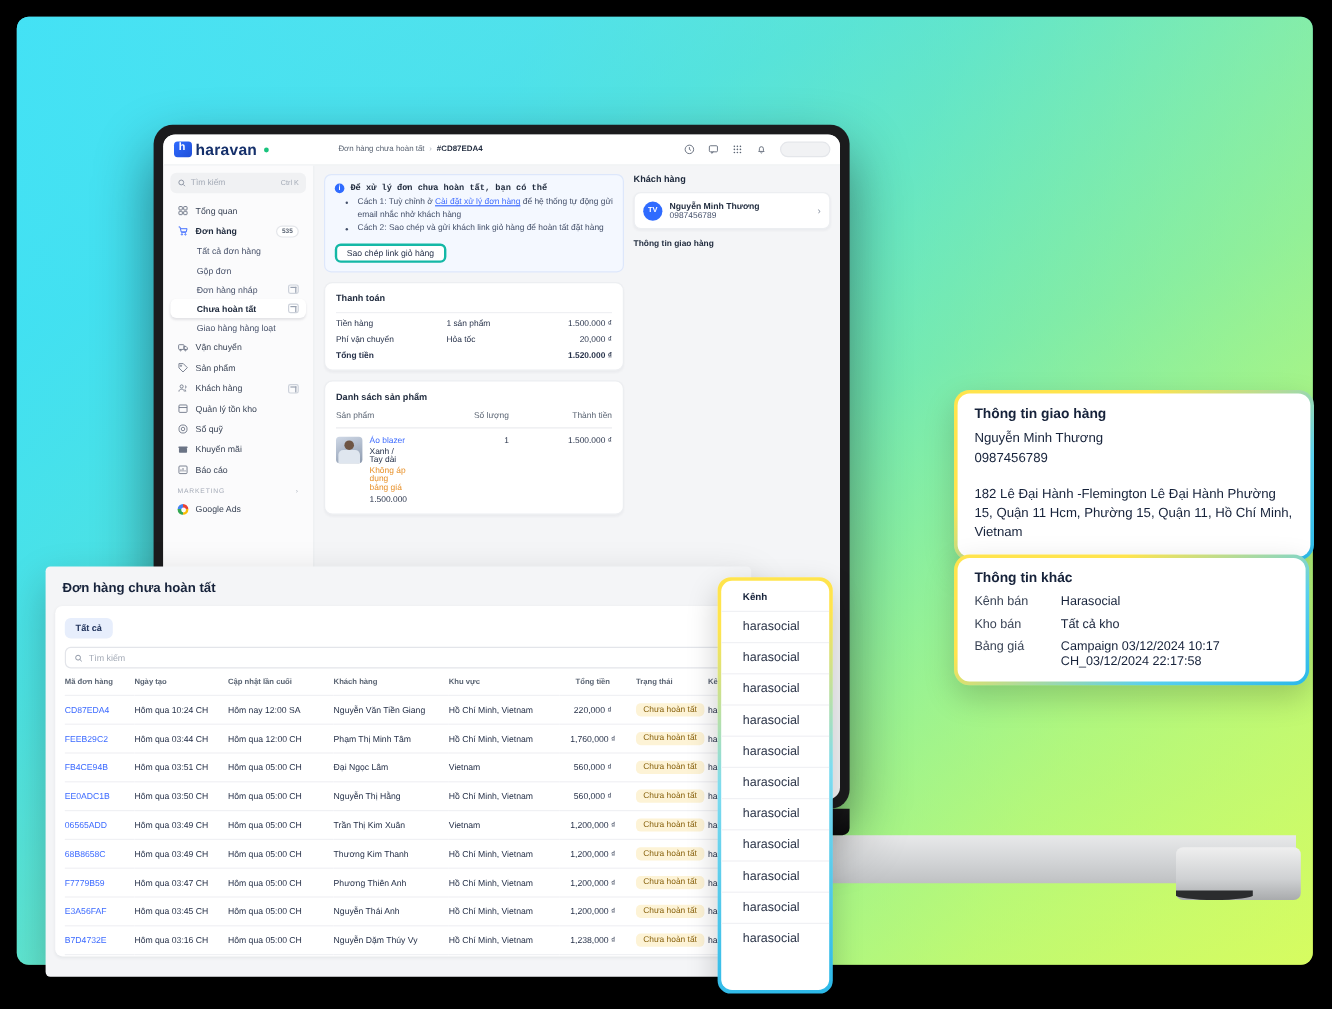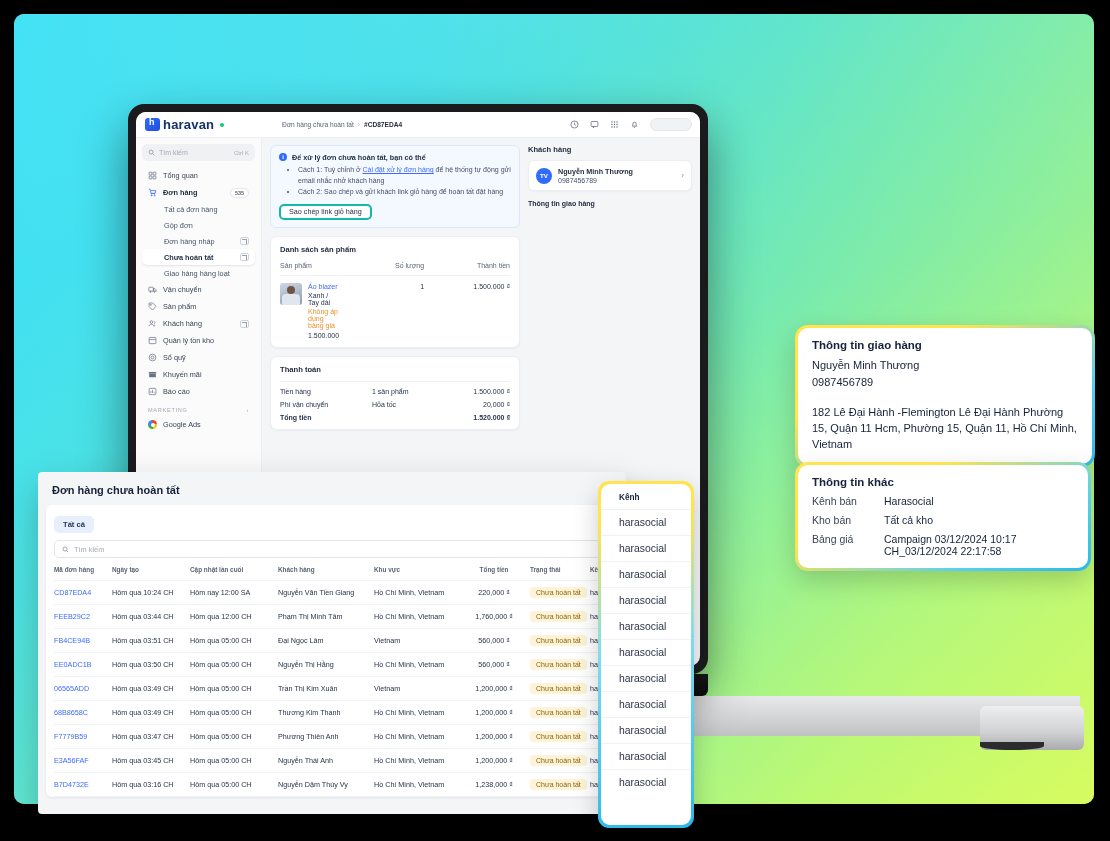--- a/index.html
+++ b/index.html
@@ -99,21 +99,21 @@
     background:conic-gradient(#ea4335 0 25%, #fbbc05 0 50%, #34a853 0 75%, #4285f4 0);
     position:relative;}
   .gicon::after{content:"";position:absolute;inset:2.5px;border-radius:50%;background:#fbfbfc;}
 
   
   .main{ flex:1; padding:7px 8px; overflow:hidden; }
   .notice{ background:#f4f8ff; border:1px solid #dde7fb; border-radius:6px; padding:7px 8px; }
   .notice-head{ display:flex; gap:5px; align-items:flex-start; }
   .dot-i{ width:8px;height:8px;border-radius:50%;background:#2f6bff;color:#fff;
           font-size:6px; line-height:8px; text-align:center; font-weight:700; flex:none;}
-  .notice-title{ font-size:7.2px; font-weight:700; color:#1f2a3d; }
+  .notice-title{ font-size:7.2px; font-weight:700; color:#1f2a3d;font-family:Liberation Mono, monospace; }
   .notice ul{ list-style:disc; margin:3px 0 0 19px; }
   .notice li{ font-size:7px; color:#44506a; line-height:1.55; }
   .notice li a{ color:#3d6bff; }
   .btn-ghost{ margin-top:6px; display:inline-flex; align-items:center; height:16px; padding:0 8px;
               background:#fff; border:2px solid #14b8a6; border-radius:5px;
               font-size:7.2px; color:#27324a; }
 
   .card{ background:#fff; border:1px solid #eceef1; border-radius:7px; padding:8px 9px; margin-top:8px;
          box-shadow:0 1px 2px rgba(16,24,40,.04); }
   .card-title{ font-size:7.6px; font-weight:700; color:#1f2a3d; }
@@ -402,20 +402,40 @@
               <span class="notice-title">Để xử lý đơn chưa hoàn tất, bạn có thể</span>
             </div>
             <ul>
               <li><span>Cách 1: Tuỳ chỉnh ở </span><a href="#">Cài đặt xử lý đơn hàng</a><span> để hệ thống tự động gửi email nhắc nhở khách hàng</span></li>
               <li>Cách 2: Sao chép và gửi khách link giỏ hàng để hoàn tất đặt hàng</li>
             </ul>
             <div class="btn-ghost">Sao chép link giỏ hàng</div>
           </div>
 
           <div class="card">
+            <div class="card-title">Thanh toán</div>
+            <div class="pay-sep"></div>
+            <div class="pay-row">
+              <span class="c1">Tiền hàng</span>
+              <span class="c2">1 sản phẩm</span>
+              <span class="c3" style="width:80px">1.500.000 ₫</span>
+            </div>
+            <div class="pay-row">
+              <span class="c1">Phí vận chuyển</span>
+              <span class="c2">Hỏa tốc</span>
+              <span class="c3" style="width:80px">20,000 ₫</span>
+            </div>
+            <div class="pay-row bold">
+              <span class="c1">Tổng tiền</span>
+              <span class="c2"></span>
+              <span class="c3" style="width:80px">1.520.000 ₫</span>
+            </div>
+          </div>
+
+          <div class="card">
             <div class="card-title">Danh sách sản phẩm</div>
             <table class="ptbl">
               <thead>
                   <tr>
                 <th>Sản phẩm</th>
                 <th class="r" style="width:90px">Số lượng</th>
                 <th class="r" style="width:90px">Thành tiền</th>
               </tr>
                 </thead>
               <tbody>
@@ -430,40 +450,20 @@
                       <span class="pmuted" style="display:block;margin-top:3px">1.500.000</span>
                     </span>
                   </div>
                 </td>
                 <td class="r">1</td>
                 <td class="r">1.500.000 ₫</td>
               </tr>
                 </tbody>
             </table>
           </div>
-
-          <div class="card">
-            <div class="card-title">Thanh toán</div>
-            <div class="pay-sep"></div>
-            <div class="pay-row">
-              <span class="c1">Tiền hàng</span>
-              <span class="c2">1 sản phẩm</span>
-              <span class="c3" style="width:80px">1.500.000 ₫</span>
-            </div>
-            <div class="pay-row">
-              <span class="c1">Phí vận chuyển</span>
-              <span class="c2">Hỏa tốc</span>
-              <span class="c3" style="width:80px">20,000 ₫</span>
-            </div>
-            <div class="pay-row bold">
-              <span class="c1">Tổng tiền</span>
-              <span class="c2"></span>
-              <span class="c3" style="width:80px">1.520.000 ₫</span>
-            </div>
-          </div>
         </div>
 
         <div class="rightcol">
           <div class="r-title">Khách hàng</div>
           <div class="cust">
             <span class="av">TV</span>
             <span style="flex:1">
               <span class="nm" style="display:block">Nguyễn Minh Thương</span>
               <span class="ph2" style="display:block">0987456789</span>
             </span>

